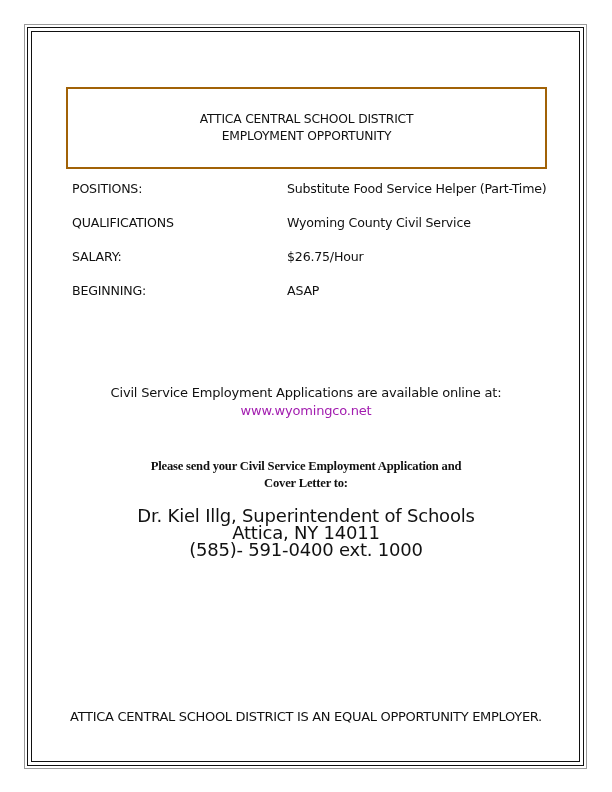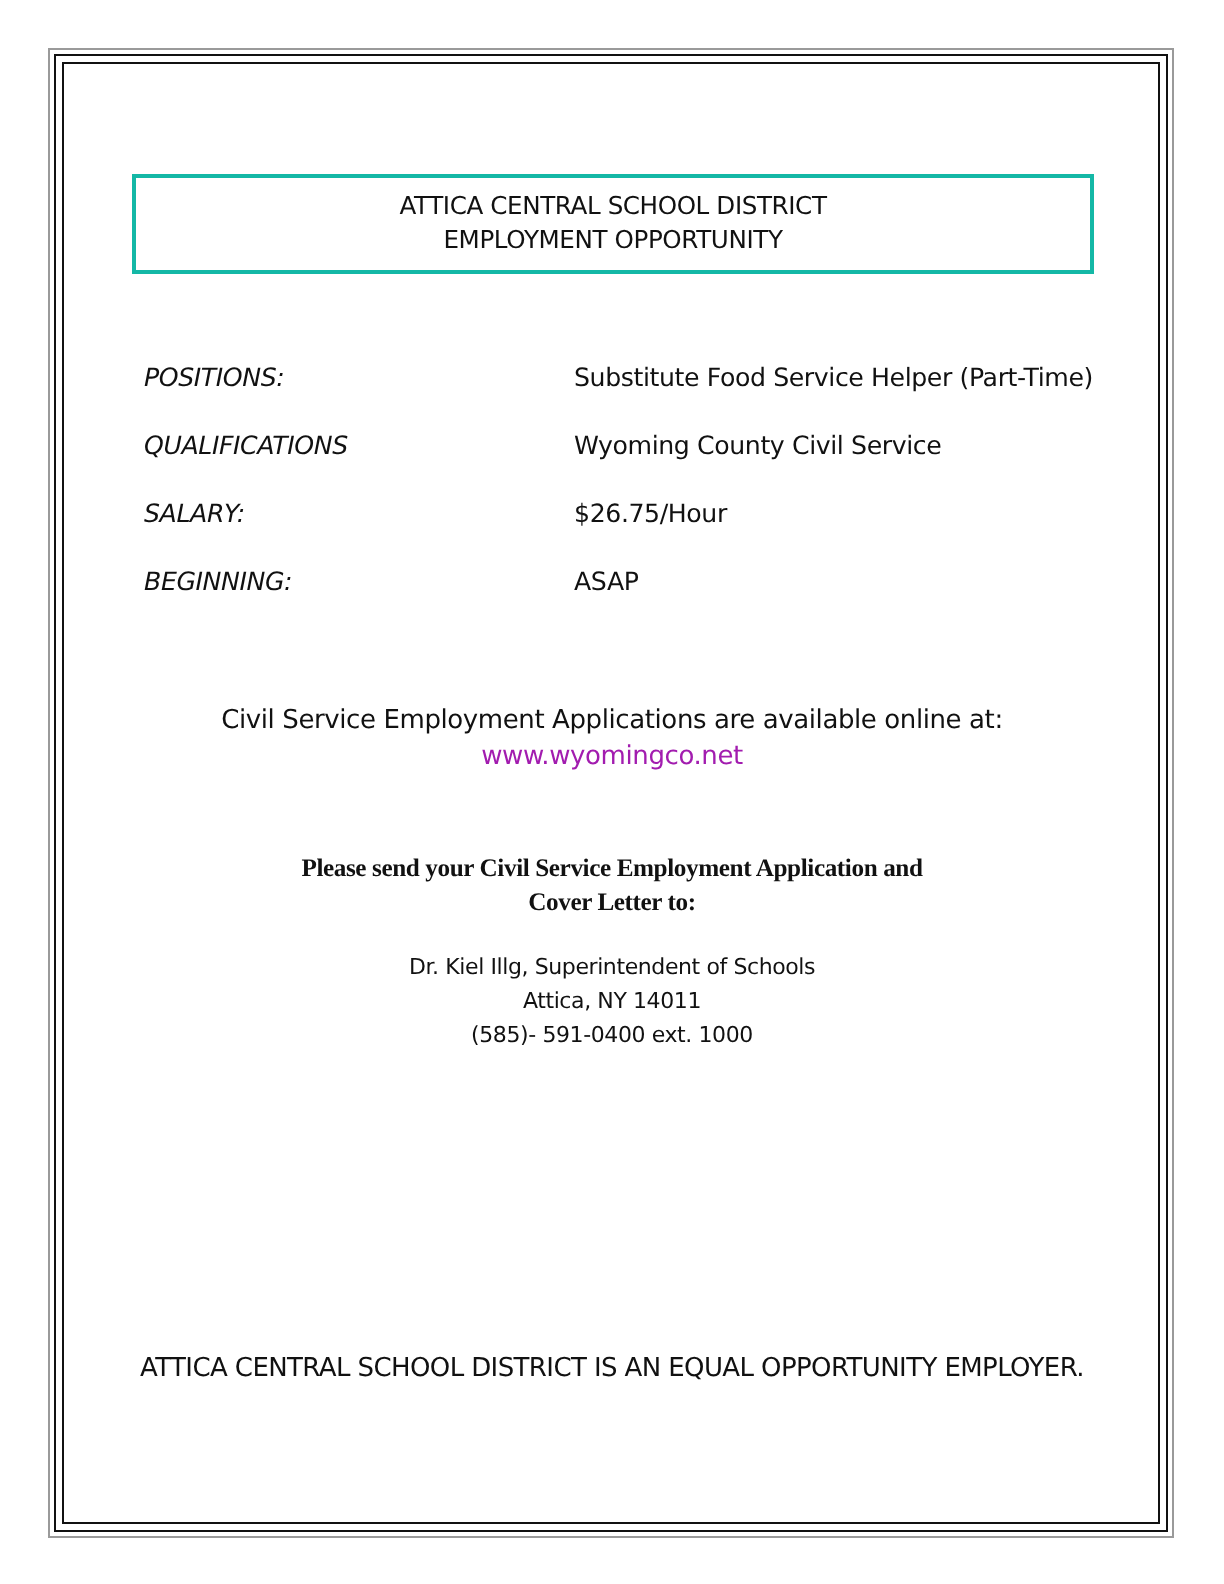--- a/index.html
+++ b/index.html
@@ -34,22 +34,22 @@
       position: absolute;
       left: 31px; top: 31px;
       width: 549px; height: 731px;
       border: 1.5px solid #111;
       box-sizing: border-box;
     }
     
     .header-box {
       position: absolute;
       left: 66px; top: 87px;
-      width: 481px; height: 50px;
-      border: 2px solid #14b8a6;
+      width: 481px; height: 82px;
+      border: 2px solid #a16207;
       box-sizing: border-box;
       display: flex;
       flex-direction: column;
       align-items: center;
       justify-content: center;
       font-size: 12.3px;
       line-height: 17px;
       letter-spacing: -0.2px;
     }
     
@@ -59,53 +59,54 @@
       width: 470px;
     }
     .detail-row {
       position: relative;
       height: 34px;
       font-size: 12.6px;
       letter-spacing: -0.2px;
     }
     .detail-label {
       position: absolute;
-      left: 0; top: 0; font-style: italic;
+      left: 0; top: 0;
     }
     .detail-value {
       position: absolute;
       left: 180px; top: 0;
       white-space: nowrap;
       margin-left: 35px;
     }
     .center-block {
       position: absolute;
       left: 40px;
       width: 532px;
       text-align: center;
       letter-spacing: -0.2px;
+      margin-top: 32px;
     }
     .online-block {
       top: 352px;
       font-size: 13px;
       line-height: 18px;
     }
     .online-link {
       color: #a21caf;
     }
     .send-block {
       top: 426px;
       font-size: 12.6px;
       line-height: 17px;
       font-weight: bold;
       font-family: Liberation Serif, serif;
     }
     .address-block {
       top: 475px;
-      font-size: 11px;
+      font-size: 18px;
       line-height: 17px;
     }
     .footer-block {
       top: 678px;
       font-size: 13px;
       line-height: 14px;
       letter-spacing: -0.3px;
     }
   </style>
 </head>

